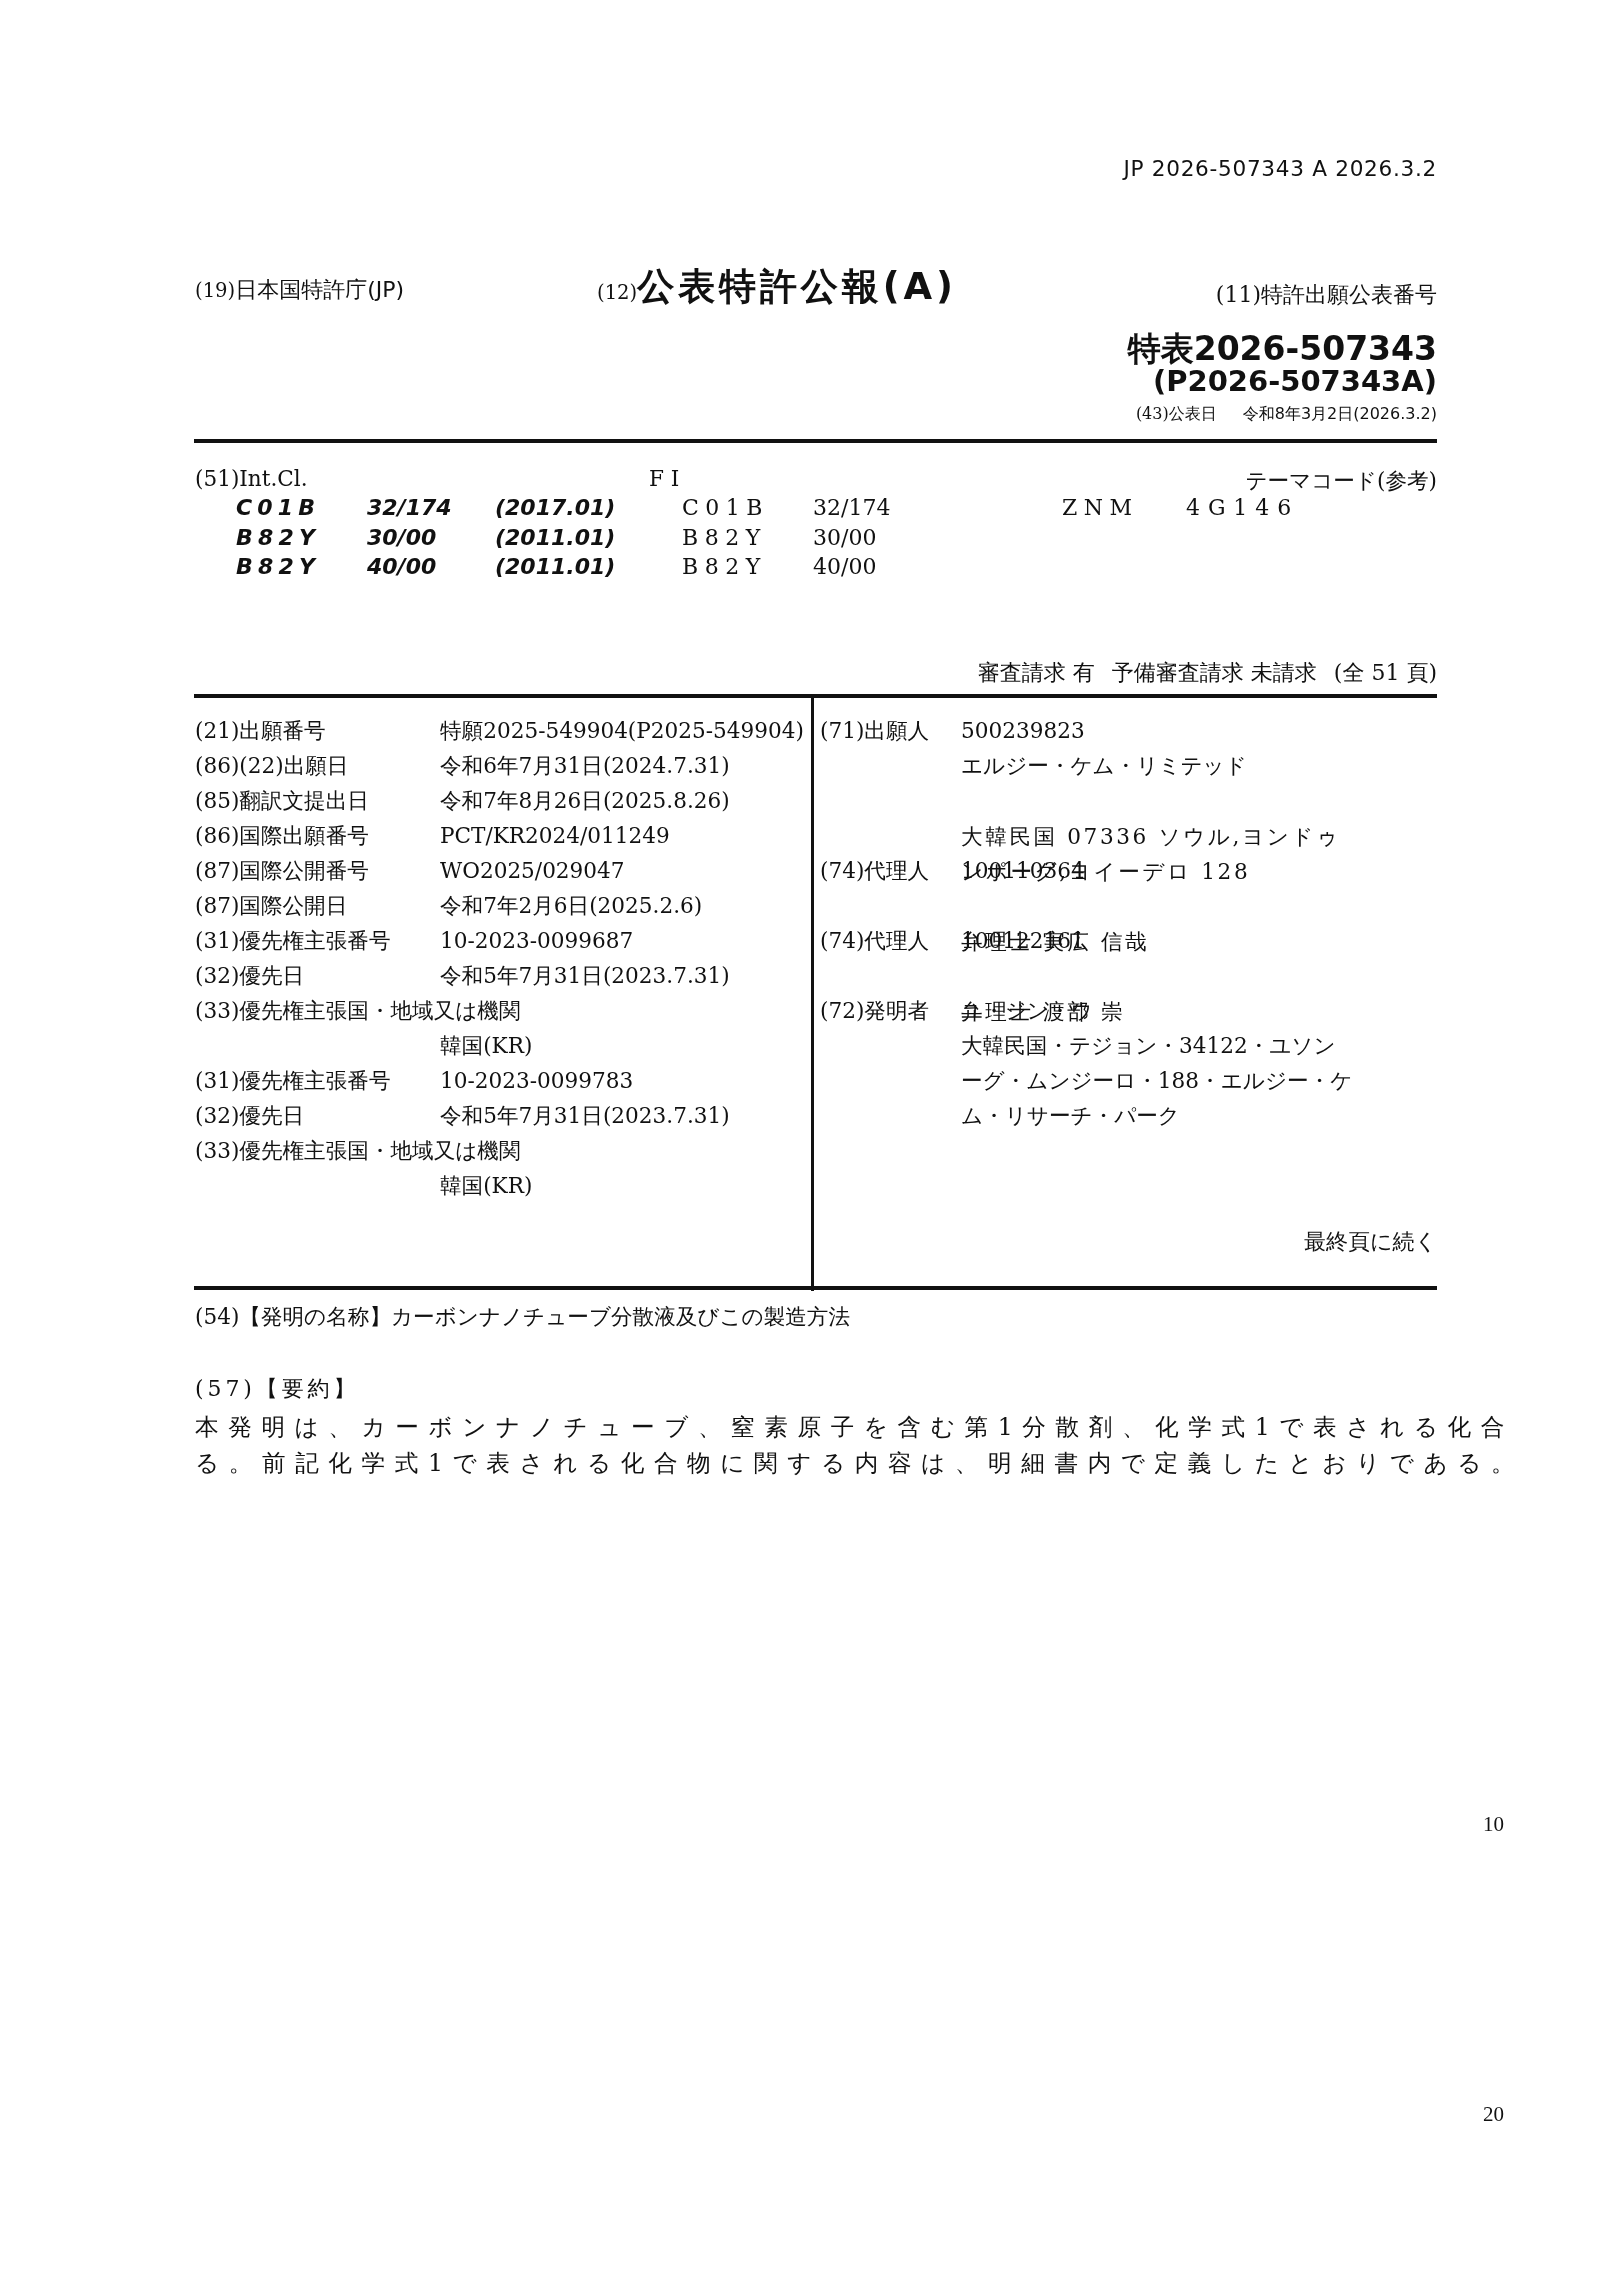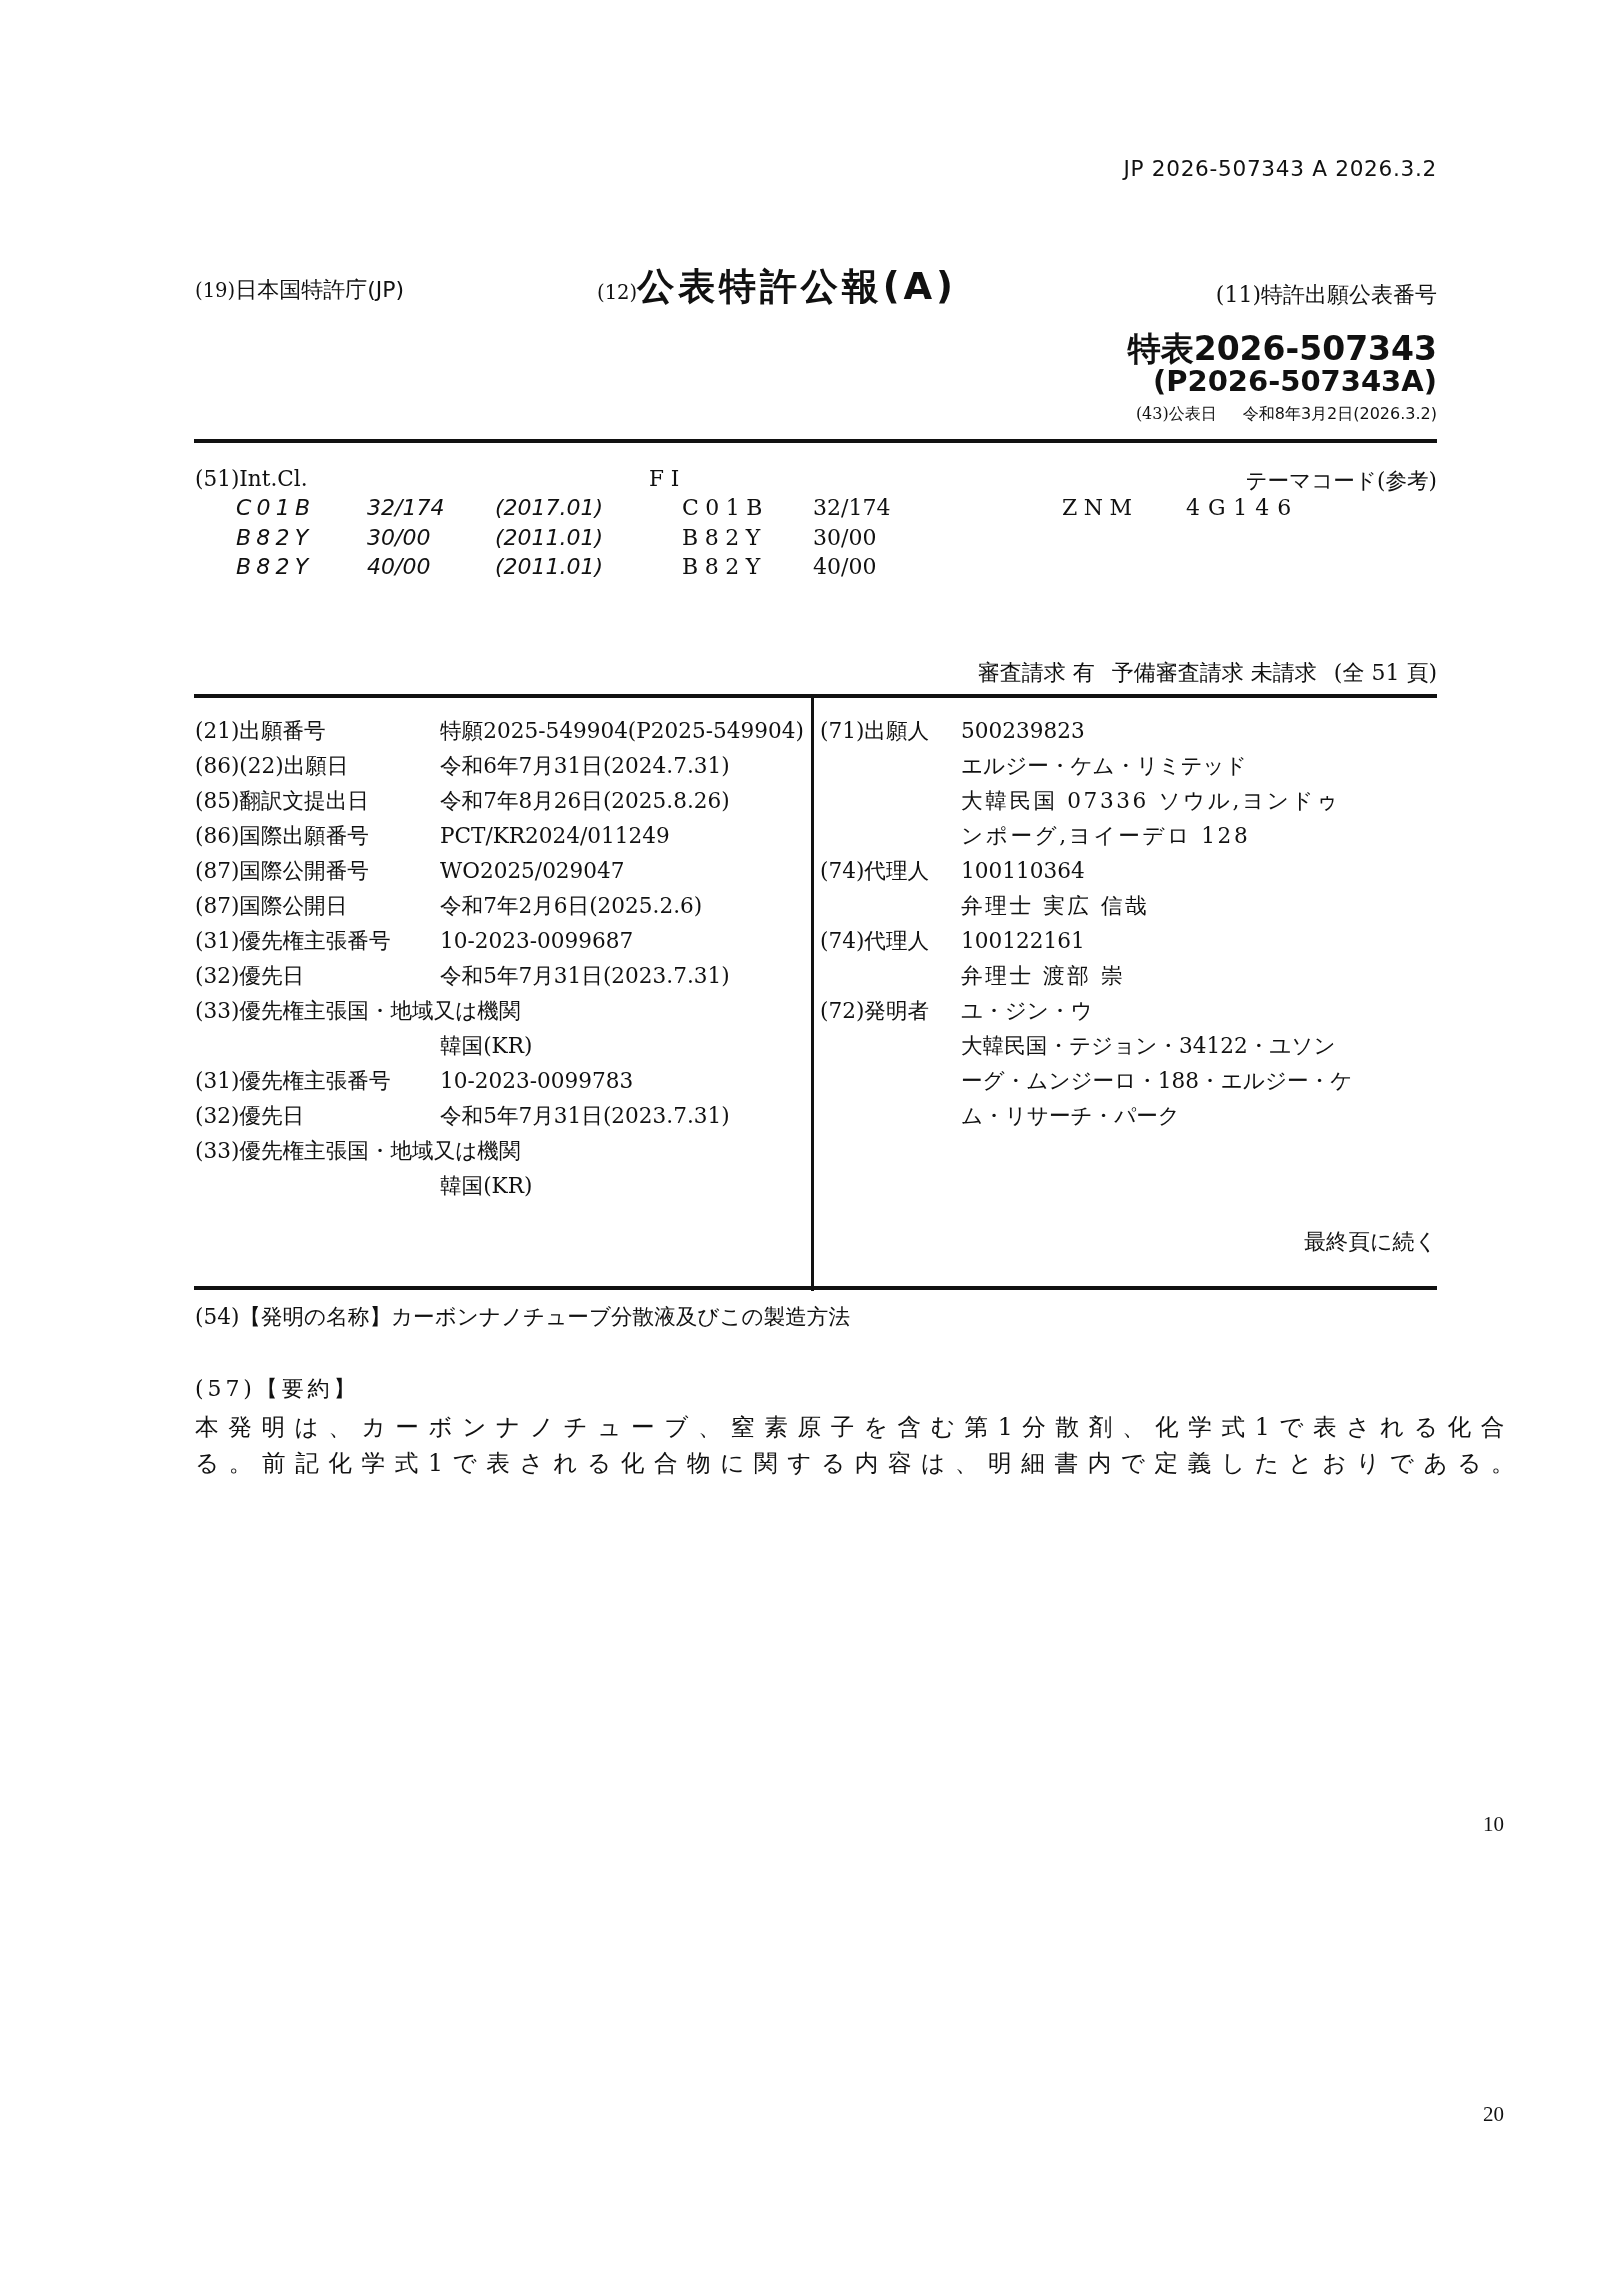--- a/index.html
+++ b/index.html
@@ -21,21 +21,21 @@
     .pubno { top: 327px; right: 186px; font-size: 33px; font-weight: bold; }
     .pubno-alt { top: 364px; right: 186px; font-size: 29px; font-weight: bold; }
     .pubdate { top: 404px; right: 186px; font-size: 16px; }
     .pubdate .lab { margin-right: 26px; }
 
     .rule { position: absolute; left: 194px; width: 1243px; height: 3.9px; background: #111; }
 
     .ipc-head { top: 466px; left: 195px; font-size: 21.6px; }
     .fi-head { top: 466px; left: 649px; font-size: 21.6px; }
     .theme-head { top: 466px; right: 186px; font-size: 21.6px; }
-    .ipc-row { position: absolute; left: 236px; font-size: 22px; font-style: italic; font-weight: normal; }
+    .ipc-row { position: absolute; left: 236px; font-size: 22px; font-style: italic; font-weight: bold; }
     .ipc-row span { display: inline-block; }
     .ipc-row .c1 { width: 131px; letter-spacing: 5.2px; }
     .ipc-row .c2 { width: 128px; }
     .fi-row { position: absolute; left: 682px; font-size: 22px; }
     .fi-row span { display: inline-block; }
     .fi-row .c1 { width: 131px; letter-spacing: 6.5px; }
     .fi-row .c2 { width: 249px; }
     .fi-row .c3 { width: 124px; letter-spacing: 6.5px; }
     .fi-row .c4 { letter-spacing: 7.9px; }
 
@@ -44,21 +44,21 @@
 
     .divider { position: absolute; left: 811px; top: 698px; width: 3.3px; height: 593px; background: #111; }
 
     .biblio-left, .biblio-right { position: absolute; top: 713px; font-size: 21.6px; }
     .biblio-left { left: 195px; width: 609px; }
     .biblio-right { left: 820px; width: 615px; }
     .brow { height: 35px; line-height: 35px; display: flex; }
     .brow .lab { width: 245px; flex: none; }
     .biblio-right .brow .lab { width: 141px; }
     .brow .val { flex: 1; white-space: nowrap; }
-    .brow .val.wide { letter-spacing: 2.6px; }
+    .brow .val.wide { letter-spacing: 2.6px; margin-top: 36px; }
     .continued { top: 1227px; right: 186px; font-size: 22px; }
 
     .title-line { top: 1302px; left: 195px; font-size: 21.6px; }
     .abstract-head { top: 1374px; left: 195px; font-size: 22px; letter-spacing: 3.9px; }
     .abstract { position: absolute; top: 1409px; left: 195px; width: 1243px; font-size: 23.6px; letter-spacing: 9.6px; line-height: 36px; }
     .abstract div { white-space: nowrap; }
 
     .lineno { position: absolute; right: 119px; font-size: 21px; font-family: "Liberation Serif", serif; }
   </style>
 </head>

